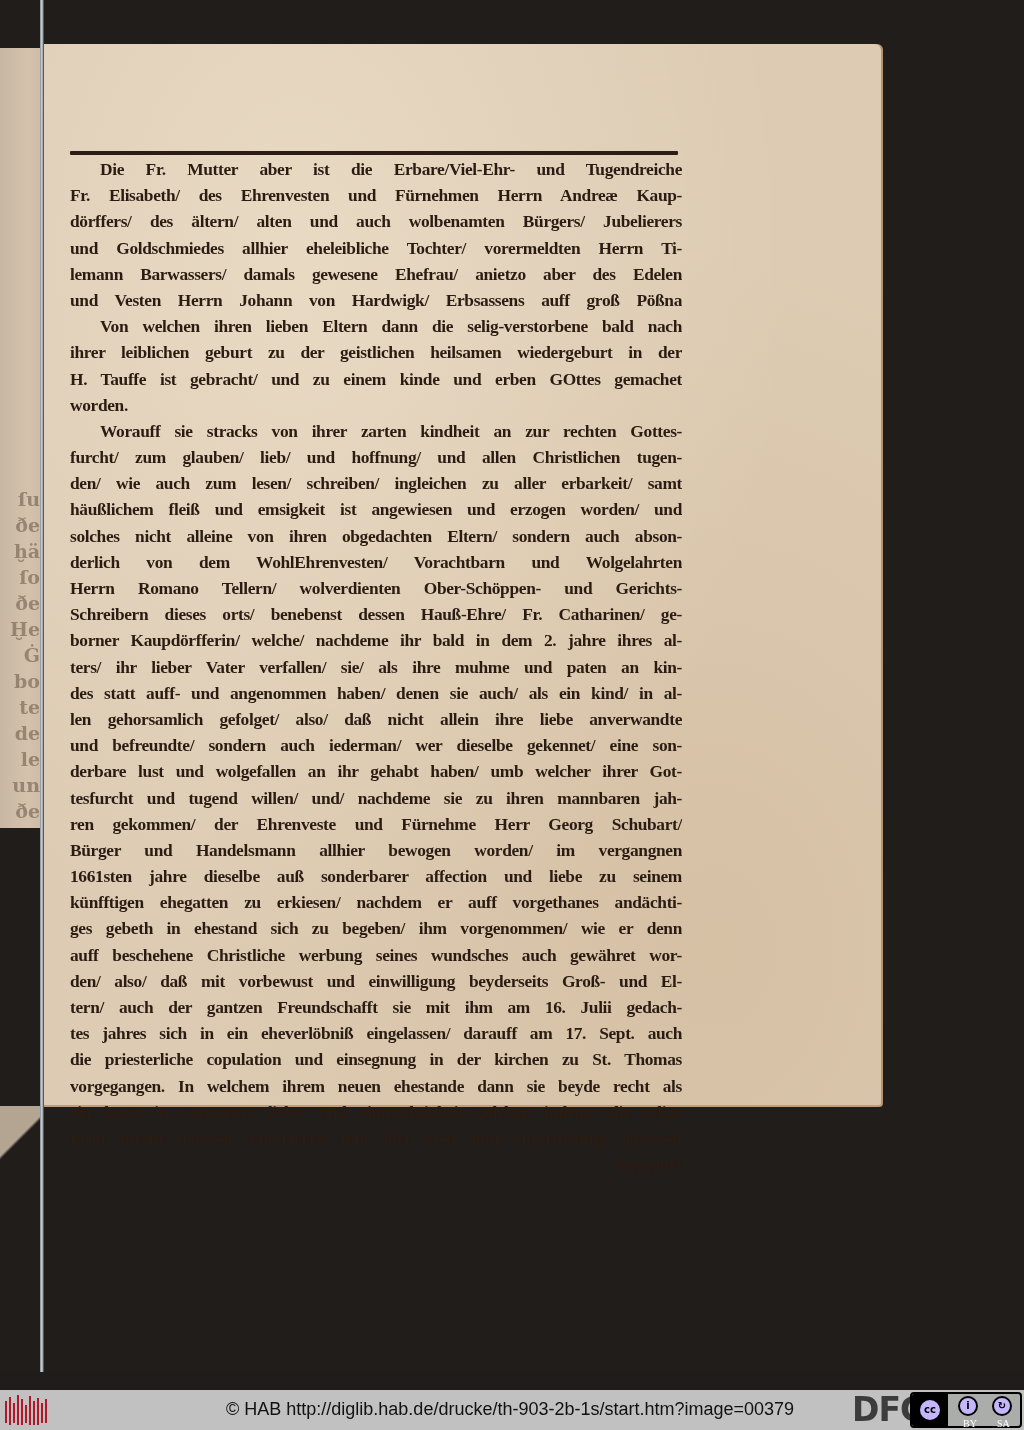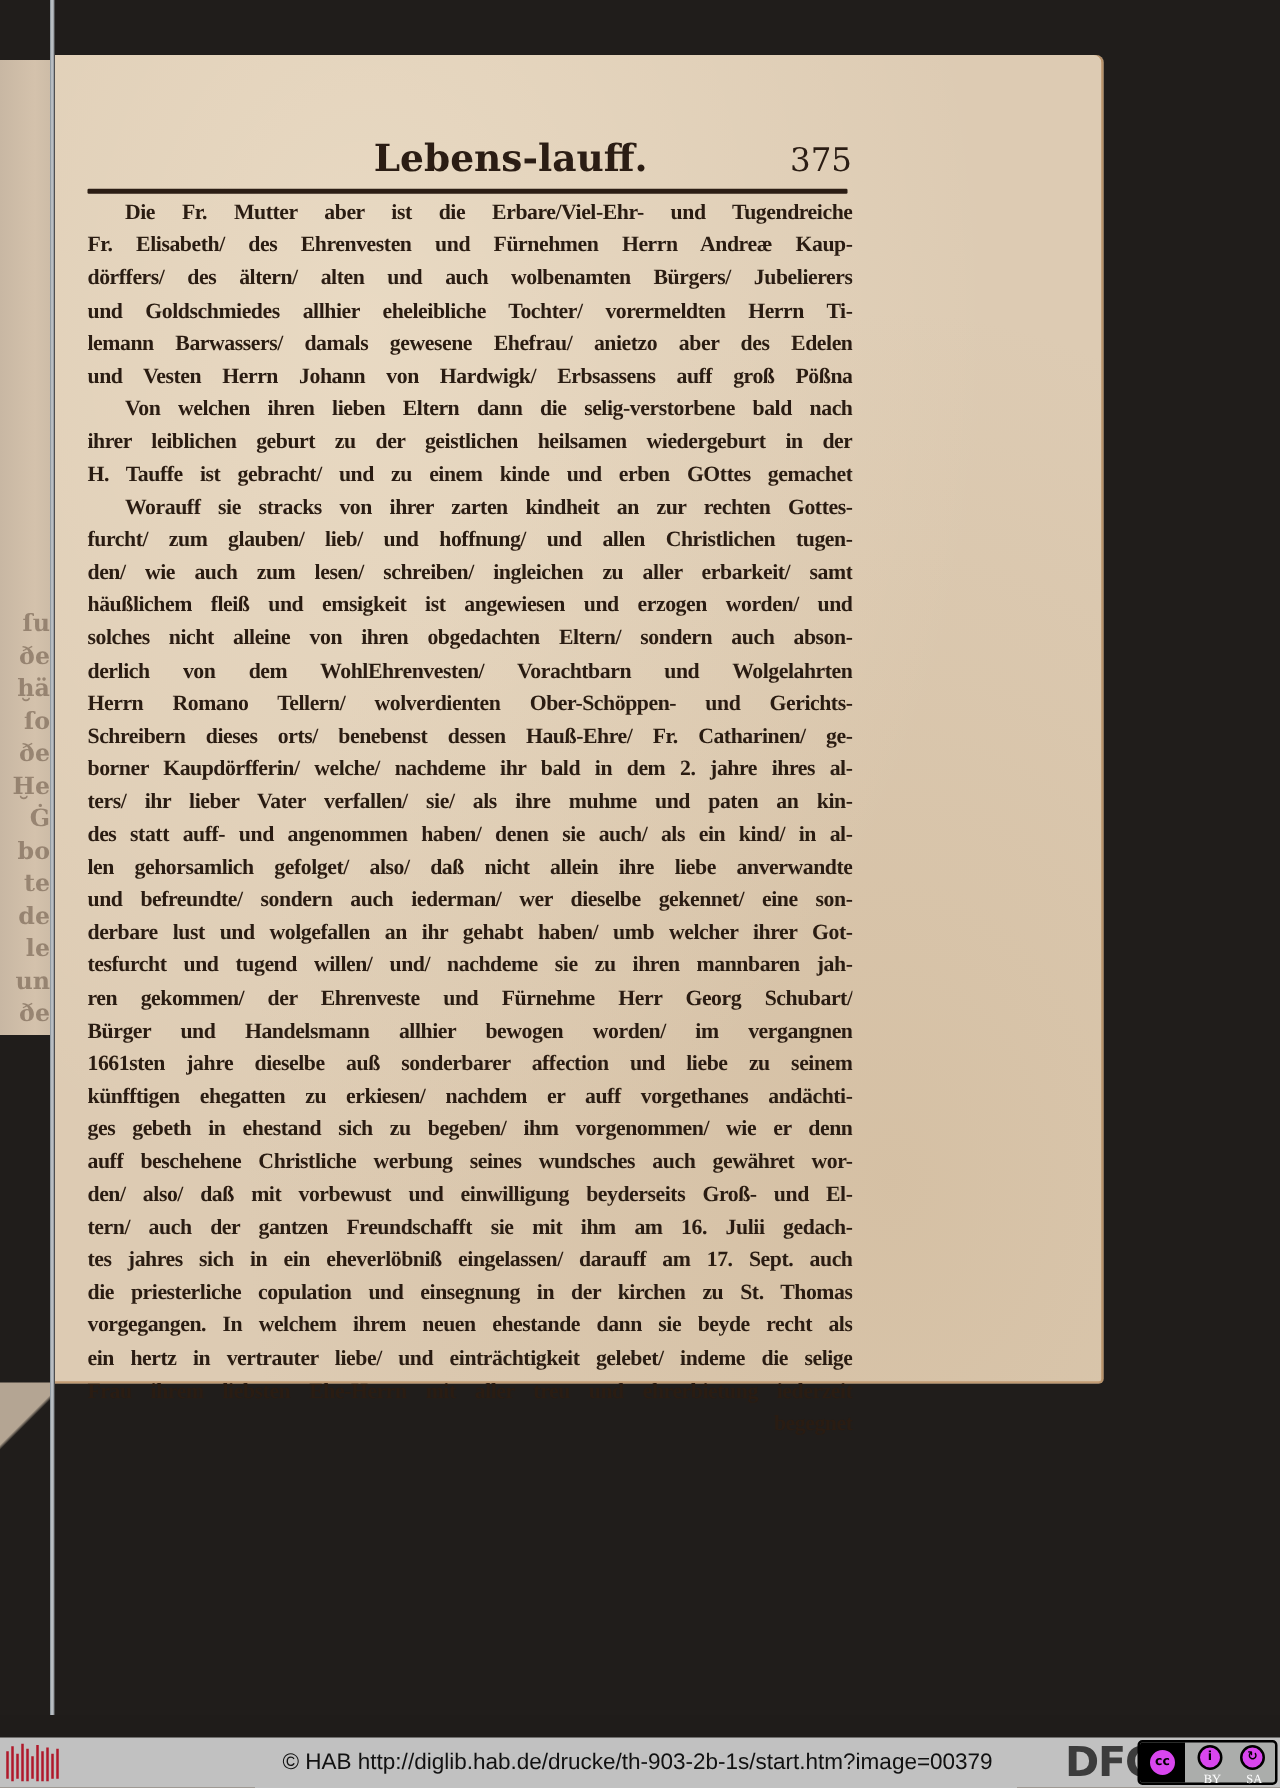--- a/index.html
+++ b/index.html
@@ -89,21 +89,21 @@
       font-family: "DejaVu Sans", sans-serif; font-weight: bold; font-size: 33px;
       color: #3c3c3c; line-height: 34px; letter-spacing: -1px; margin-left: 32px;
     }
     .footer-cc {
       position: absolute; left: 910px; top: 2px; width: 112px; height: 36px;
       background: #abadab; border: 2px solid #000; border-radius: 4px; box-sizing: border-box;
     }
     .cc-black { position: absolute; left: 0; top: 0; width: 36px; height: 32px; background: #000; border-radius: 2px 0 0 2px; }
     .cc-circle {
       position: absolute; width: 24px; height: 24px; border-radius: 50%;
-      border: 2.5px solid #000; background: #d946ef; box-sizing: border-box;
+      border: 2.5px solid #000; background: #c4b5fd; box-sizing: border-box;
       font-family: "DejaVu Sans", sans-serif; font-weight: bold; font-size: 10px;
       text-align: center; line-height: 19px; color: #000;
     }
     .cc-label {
       position: absolute; top: 24px; font-family: Liberation Serif, serif; font-size: 10px; color: #fff;
     }
   </style>
 </head>
 <body>
 
@@ -147,35 +147,32 @@
 te
 ði
 vo
 ei
 Ḟr</div>
   </div>
   <div class="left-page-fold"></div>
   <div class="gutter-line"></div>
 
   <div class="page">
-    <div class="running-head">
-      <span class="head-title">Lebens-lauff.</span>
-      <span class="head-page-no">375</span>
-    </div>
     <div class="head-rule"></div>
     <div class="text-block" id="text-block">
         <span class="line indent">Die Fr. Mutter aber ist die Erbare/Viel-Ehr- und Tugendreiche</span>
         <span class="line">Fr. Elisabeth/ des Ehrenvesten und Fürnehmen Herrn Andreæ Kaup-</span>
         <span class="line">dörffers/ des ältern/ alten und auch wolbenamten Bürgers/ Jubelierers</span>
         <span class="line">und Goldschmiedes allhier eheleibliche Tochter/ vorermeldten Herrn Ti-</span>
         <span class="line">lemann Barwassers/ damals gewesene Ehefrau/ anietzo aber des Edelen</span>
         <span class="line">und Vesten Herrn Johann von Hardwigk/ Erbsassens auff groß Pößna</span>
         <span class="line indent">Von welchen ihren lieben Eltern dann die selig-verstorbene bald nach</span>
         <span class="line">ihrer leiblichen geburt zu der geistlichen heilsamen wiedergeburt in der</span>
         <span class="line">H. Tauffe ist gebracht/ und zu einem kinde und erben GOttes gemachet</span>
+        <span class="line last">worden.</span>
         <span class="line indent">Worauff sie stracks von ihrer zarten kindheit an zur rechten Gottes-</span>
         <span class="line">furcht/ zum glauben/ lieb/ und hoffnung/ und allen Christlichen tugen-</span>
         <span class="line">den/ wie auch zum lesen/ schreiben/ ingleichen zu aller erbarkeit/ samt</span>
         <span class="line">häußlichem fleiß und emsigkeit ist angewiesen und erzogen worden/ und</span>
         <span class="line">solches nicht alleine von ihren obgedachten Eltern/ sondern auch abson-</span>
         <span class="line">derlich von dem WohlEhrenvesten/ Vorachtbarn und Wolgelahrten</span>
         <span class="line">Herrn Romano Tellern/ wolverdienten Ober-Schöppen- und Gerichts-</span>
         <span class="line">Schreibern dieses orts/ benebenst dessen Hauß-Ehre/ Fr. Catharinen/ ge-</span>
         <span class="line">borner Kaupdörfferin/ welche/ nachdeme ihr bald in dem 2. jahre ihres al-</span>
         <span class="line">ters/ ihr lieber Vater verfallen/ sie/ als ihre muhme und paten an kin-</span>

